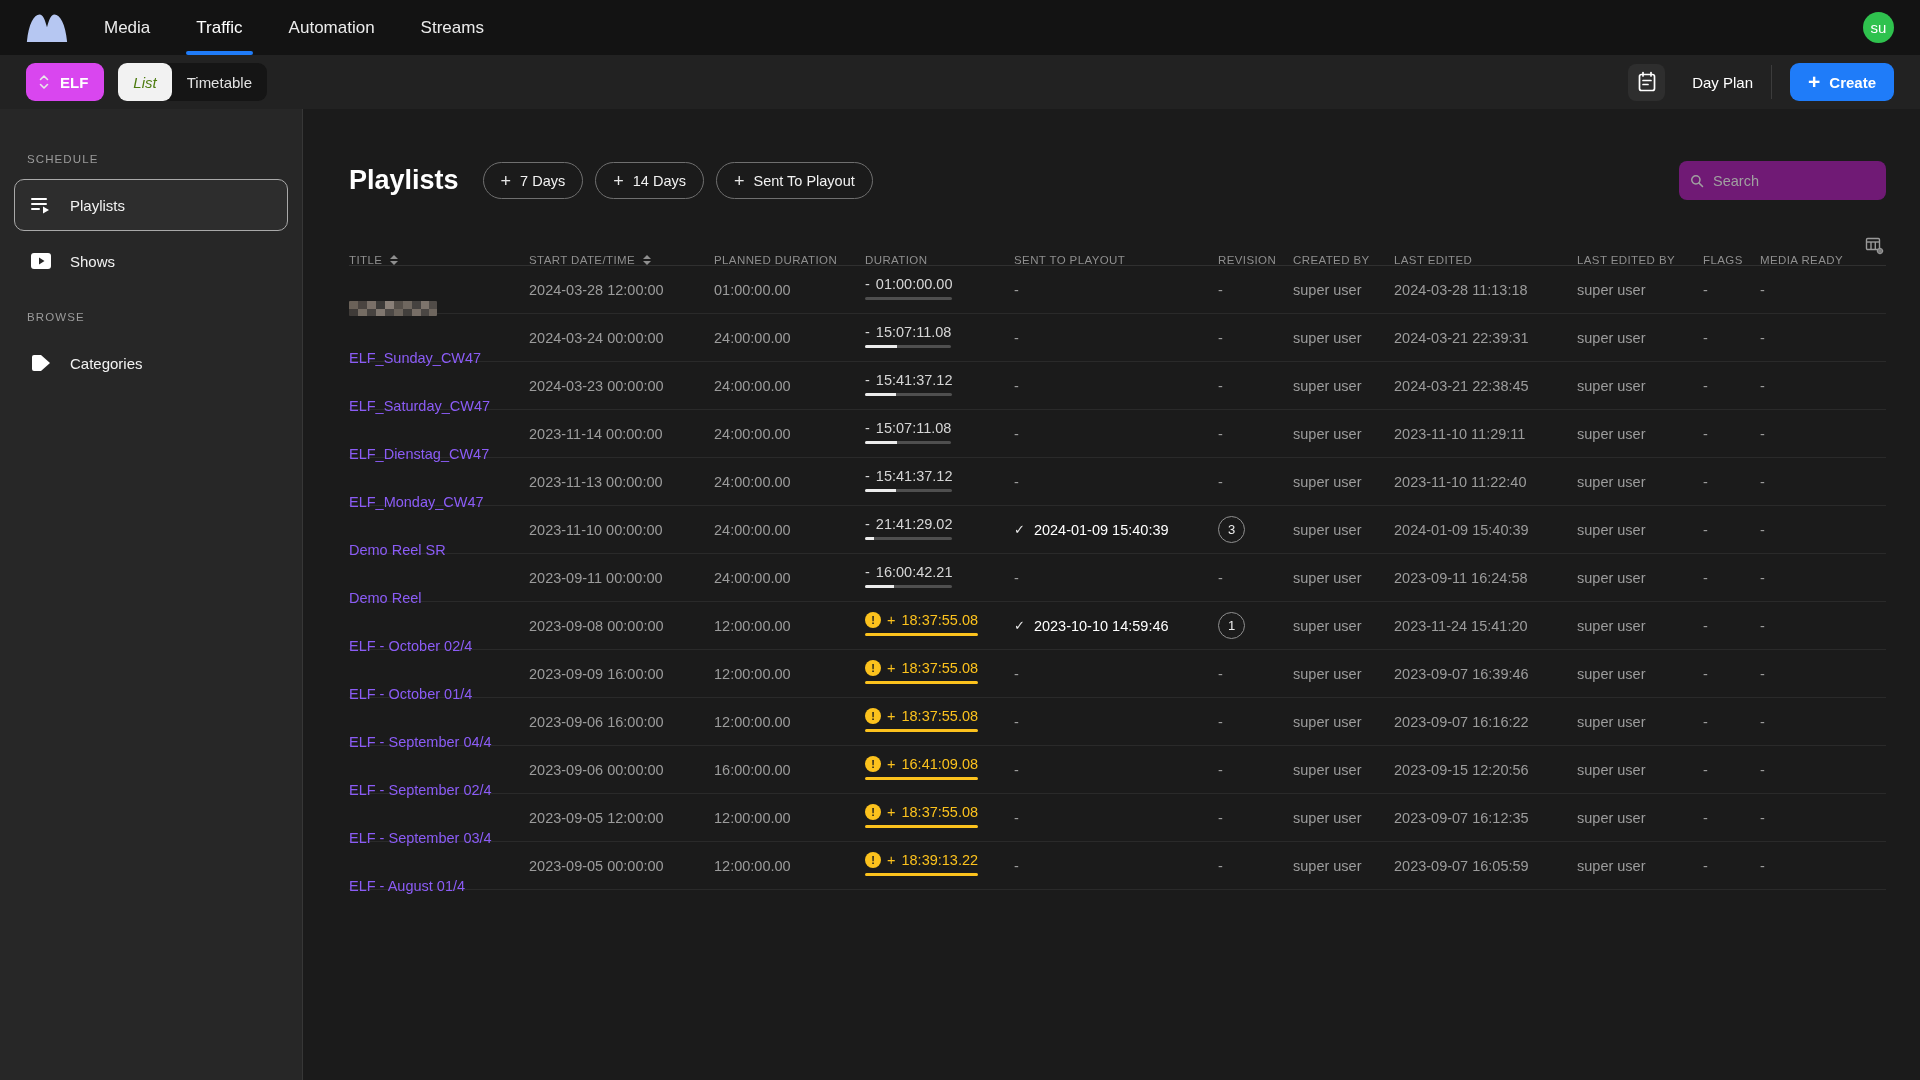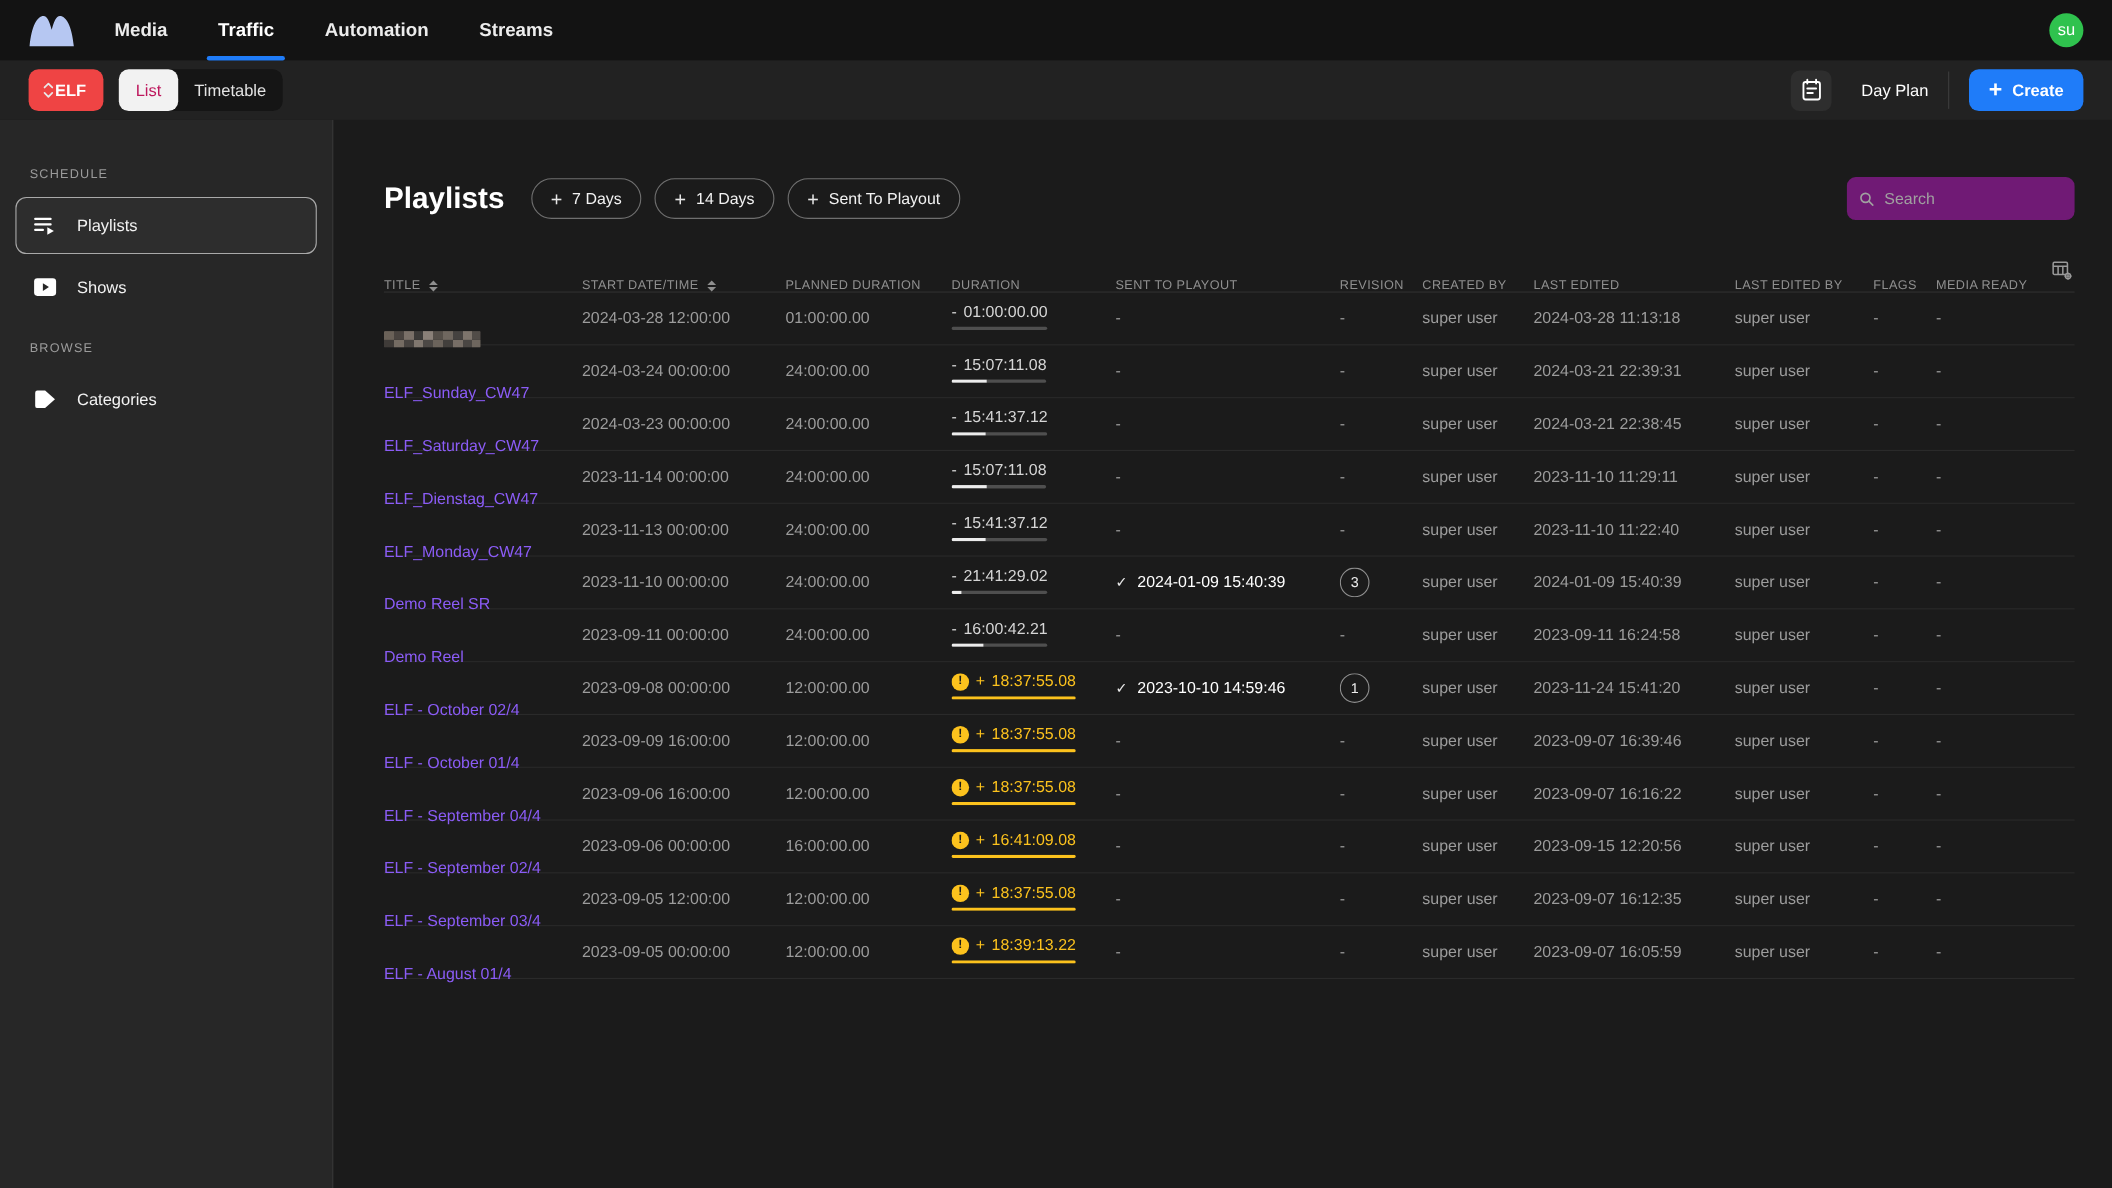--- a/index.html
+++ b/index.html
@@ -11,49 +11,49 @@
   }
   
   .nav {
     height: 55px; background: #131313;
     display: flex; align-items: center; padding: 0 26px;
   }
   .logo { width: 42px; height: 32px; margin-right: 36px; display: flex; align-items: center; }
   .nav-tabs { display: flex; gap: 46px; height: 100%; }
   .nav-tab {
     display: flex; align-items: center; height: 100%;
-    font-size: 17px; font-weight: 700; color: #ececec;
+    font-size: 17px; font-weight: 400; color: #ececec;
     position: relative; cursor: pointer;
   }
   .nav-tab.active { color: #ffffff; }
   .nav-tab.active::after {
     content: ""; position: absolute; left: -10px; right: -10px; bottom: 0;
     height: 4px; border-radius: 3px; background: var(--accent, #1f7cf9);
   }
   .avatar {
     margin-left: auto; width: 31px; height: 31px; border-radius: 50%;
     background: #2fc24e; color: #ffffff; font-size: 15px;
     display: flex; align-items: center; justify-content: center;
   }
   
   .toolbar {
     height: 54px; background: #222222;
     display: flex; align-items: center; padding: 0 26px; gap: 14px;
   }
   .channel-btn {
-    background: #ef4444; border-radius: 9px; height: 38px; padding: 0 16px 0 12px;
-    display: flex; align-items: center; 
+    background: #d946ef; border-radius: 9px; height: 38px; padding: 0 16px 0 12px;
+    display: flex; align-items: center; gap: 10px;
     color: #ffffff; font-size: 15px; font-weight: 700; cursor: pointer;
   }
   .segmented { background: #151515; border-radius: 9px; height: 38px; display: flex; align-items: stretch; }
   .seg {
     display: flex; align-items: center; padding: 0 15px;
     color: #e3e3e3; font-size: 15px; cursor: pointer; border-radius: 9px;
   }
-  .seg.active { background: #f2f2f2; color: #be185d; }
+  .seg.active { background: #f2f2f2; color: #4d7c0f; font-style: italic; }
   .toolbar-right { margin-left: auto; display: flex; align-items: center; gap: 18px; }
   .dayplan { display: flex; align-items: center; gap: 27px; cursor: pointer; }
   .dayplan-iconbox {
     width: 37px; height: 37px; border-radius: 8px; background: #2e2e2e;
     display: flex; align-items: center; justify-content: center;
   }
   .dayplan-label { font-size: 15px; color: #ffffff; }
   .v-divider { width: 1px; height: 34px; background: #3c3c3c; }
   .create-btn {
     background: var(--accent, #1f7cf9); border: none; border-radius: 9px;

